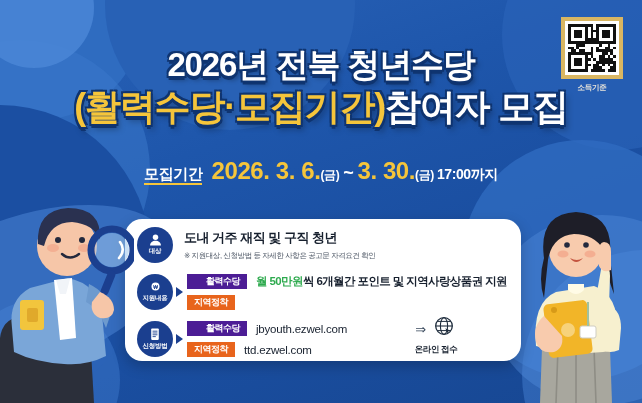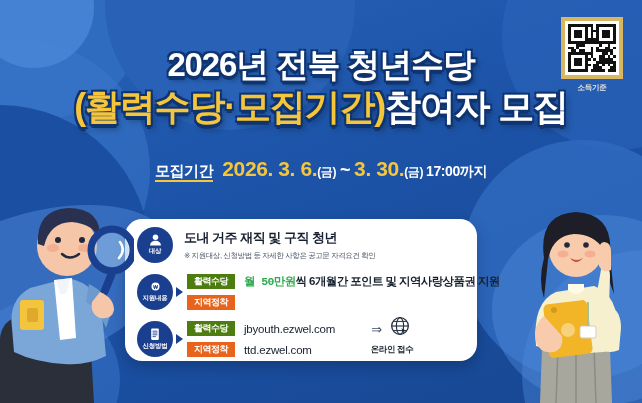--- a/index.html
+++ b/index.html
@@ -64,28 +64,28 @@
 
   
   .period{
     position:absolute;left:0;right:0;top:157px;text-align:center;
     font-size:17px;font-weight:bold;color:#ffffff;letter-spacing:-.4px;
     white-space:nowrap;
   }
   .period .lbl{
     color:#ffffff;border-bottom:2px solid #f5c53b;padding-bottom:1px;margin-right:9px;font-size:15px;
   }
-  .period .dt{color:#f5c53b;font-size:21px;}
+  .period .dt{color:#f5c53b;font-size:24px;}
   .period .dow{color:#ffffff;font-size:12px;}
   .period .tl{color:#ffffff;font-size:14px;margin-left:3px;}
   .period .tilde{color:#ffffff;font-size:18px;margin:0 4px;}
 
   
   .card{
-    position:absolute;left:125px;top:219px;width:352px;height:142px;
+    position:absolute;left:125px;top:219px;width:396px;height:142px;
     background:#ffffff;border-radius:17px;box-shadow:0 5px 14px rgba(0,0,0,.22);
   }
   .row{position:relative;display:flex;align-items:center;}
   .badge{
     width:36px;height:36px;border-radius:50%;background:#1b3f8f;
     color:#fff;display:flex;flex-direction:column;align-items:center;justify-content:center;
     flex:0 0 36px;
   }
   .badge .bi{line-height:1;margin-bottom:1px;}
   .badge .bl{font-size:6.5px;font-weight:bold;letter-spacing:-.3px;}
@@ -100,24 +100,24 @@
   .r1 .t2{font-size:7.5px;color:#4b5563;margin-top:4px;letter-spacing:-.4px;}
 
   .r2{position:absolute;left:12px;top:52px;width:380px;}
   .r3{position:absolute;left:12px;top:99px;width:380px;}
   .stack{margin-left:4px;}
   .sub{display:flex;align-items:center;height:21px;}
   .tag{
     width:48px;height:15px;line-height:15px;text-align:center;color:#fff;
     font-size:9px;font-weight:bold;letter-spacing:-.5px;flex:0 0 48px;
   }
-  .tag.green{background:#4d7c0f;}
+  .tag.green{background:#4c1d95;padding-left:12px;}
   .tag.orange{background:#e8641c;}
   .desc{margin-left:9px;font-size:11.5px;font-weight:bold;color:#17202e;letter-spacing:-.6px;white-space:nowrap;}
-  .desc .amt-g{color:#2eaa4e;font-family:Liberation Mono, monospace;}
+  .desc .amt-g{color:#2eaa4e;}
   .desc .amt-o{color:#e8641c;}
   .url{margin-left:9px;font-size:11.5px;color:#17202e;letter-spacing:-.2px;}
 
   .online{
     position:absolute;right:48px;top:96px;width:74px;text-align:center;
   }
   .online .ar{display:inline-block;color:#3a4a5e;font-size:13px;vertical-align:middle;margin-right:2px;}
   .online .gl{display:inline-block;vertical-align:middle;}
   .online .cap{font-size:8.5px;font-weight:bold;color:#17202e;letter-spacing:-.4px;margin-top:1px;}
 

